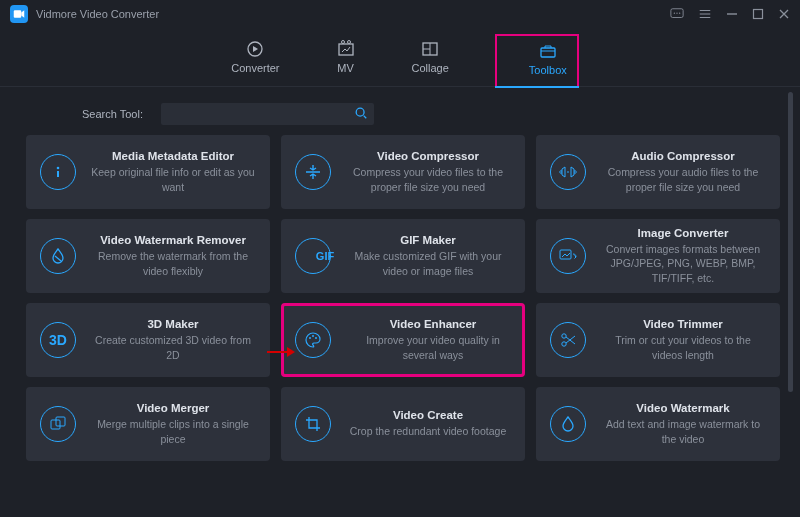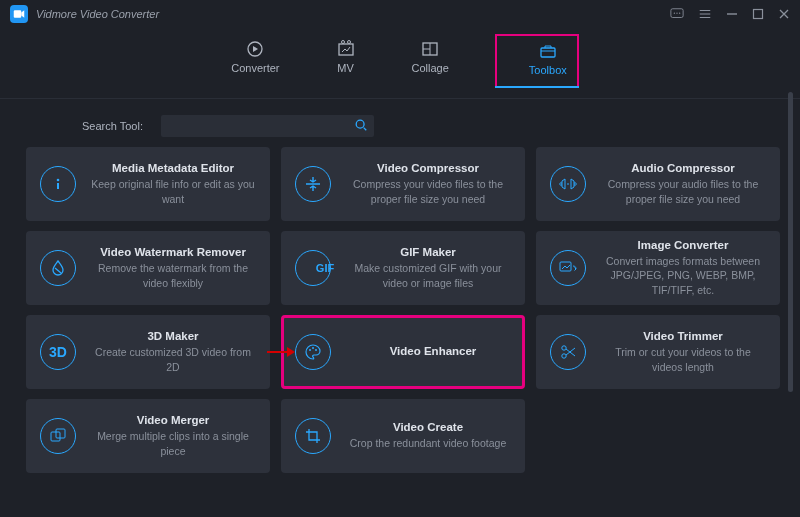--- a/index.html
+++ b/index.html
@@ -11,21 +11,20 @@
   color: #b8bcc4;
   overflow: hidden;
   position: relative;
 }
 .titlebar {
   height: 28px;
   display: flex;
   align-items: center;
   padding: 0 10px;
   background: #1e2128;
-  font-style: italic;
 }
 .app-icon {
   width: 18px;
   height: 18px;
   background: #2196f3;
   border-radius: 4px;
   margin-right: 8px;
   display: flex;
   align-items: center;
   justify-content: center;
@@ -43,21 +42,21 @@
 .win-controls span {
   color: #8a909b;
   font-size: 12px;
   cursor: pointer;
   display: inline-flex;
 }
 .nav-tabs {
   display: flex;
   justify-content: center;
   gap: 36px;
-  padding: 6px 0 12px;
+  padding: 6px 0 0;
   border-bottom: 1px solid #2a2e37;
 }
 .nav-tab {
   display: flex;
   flex-direction: column;
   align-items: center;
   gap: 4px;
   padding: 6px 10px 10px;
   cursor: pointer;
   position: relative;
@@ -382,20 +381,21 @@
       <div class="ico">
           <svg width="18" height="18" viewBox="0 0 18 18">
             <path d="M9 2a7 7 0 100 14c1 0 1-1 0-2s0-2 1-2h2a4 4 0 004-4c0-3-3-6-7-6z" fill="none" stroke="currentColor" stroke-width="1.2"></path>
             <circle cx="6" cy="7" r="1" fill="currentColor"></circle>
             <circle cx="9" cy="5" r="1" fill="currentColor"></circle>
             <circle cx="12" cy="7" r="1" fill="currentColor"></circle>
           </svg>
         </div>
       <div class="txt">
           <div class="ttl">Video Enhancer</div>
+          <div class="desc">Improve your video quality in several ways</div>
         </div>
     </div>
 
     <div class="card">
       <div class="ico">
           <svg width="18" height="18" viewBox="0 0 18 18">
             <circle cx="5" cy="5" r="2.2" fill="none" stroke="currentColor"></circle>
             <circle cx="5" cy="13" r="2.2" fill="none" stroke="currentColor"></circle>
             <path d="M7 6l9 7M7 12l9-7" stroke="currentColor"></path>
           </svg>
@@ -424,20 +424,31 @@
           <svg width="18" height="18" viewBox="0 0 18 18">
             <path d="M5 2v11h11M2 5h11v11" stroke="currentColor" fill="none" stroke-width="1.3"></path>
           </svg>
         </div>
       <div class="txt">
           <div class="ttl">Video Create</div>
           <div class="desc">Crop the redundant video footage</div>
         </div>
     </div>
 
+    <div class="card">
+      <div class="ico">
+          <svg width="18" height="18" viewBox="0 0 18 18">
+            <path d="M9 2c3 4 5 6 5 9a5 5 0 01-10 0c0-3 2-5 5-9z" fill="none" stroke="currentColor" stroke-width="1.3"></path>
+          </svg>
+        </div>
+      <div class="txt">
+          <div class="ttl">Video Watermark</div>
+          <div class="desc">Add text and image watermark to the video</div>
+        </div>
+    </div>
 
   </div>
 </div>
 
 <div class="scrollbar">
   <div class="thumb"></div>
 </div>
 
 <div class="arrow-anno">
   <svg width="30" height="14" viewBox="0 0 30 14">

